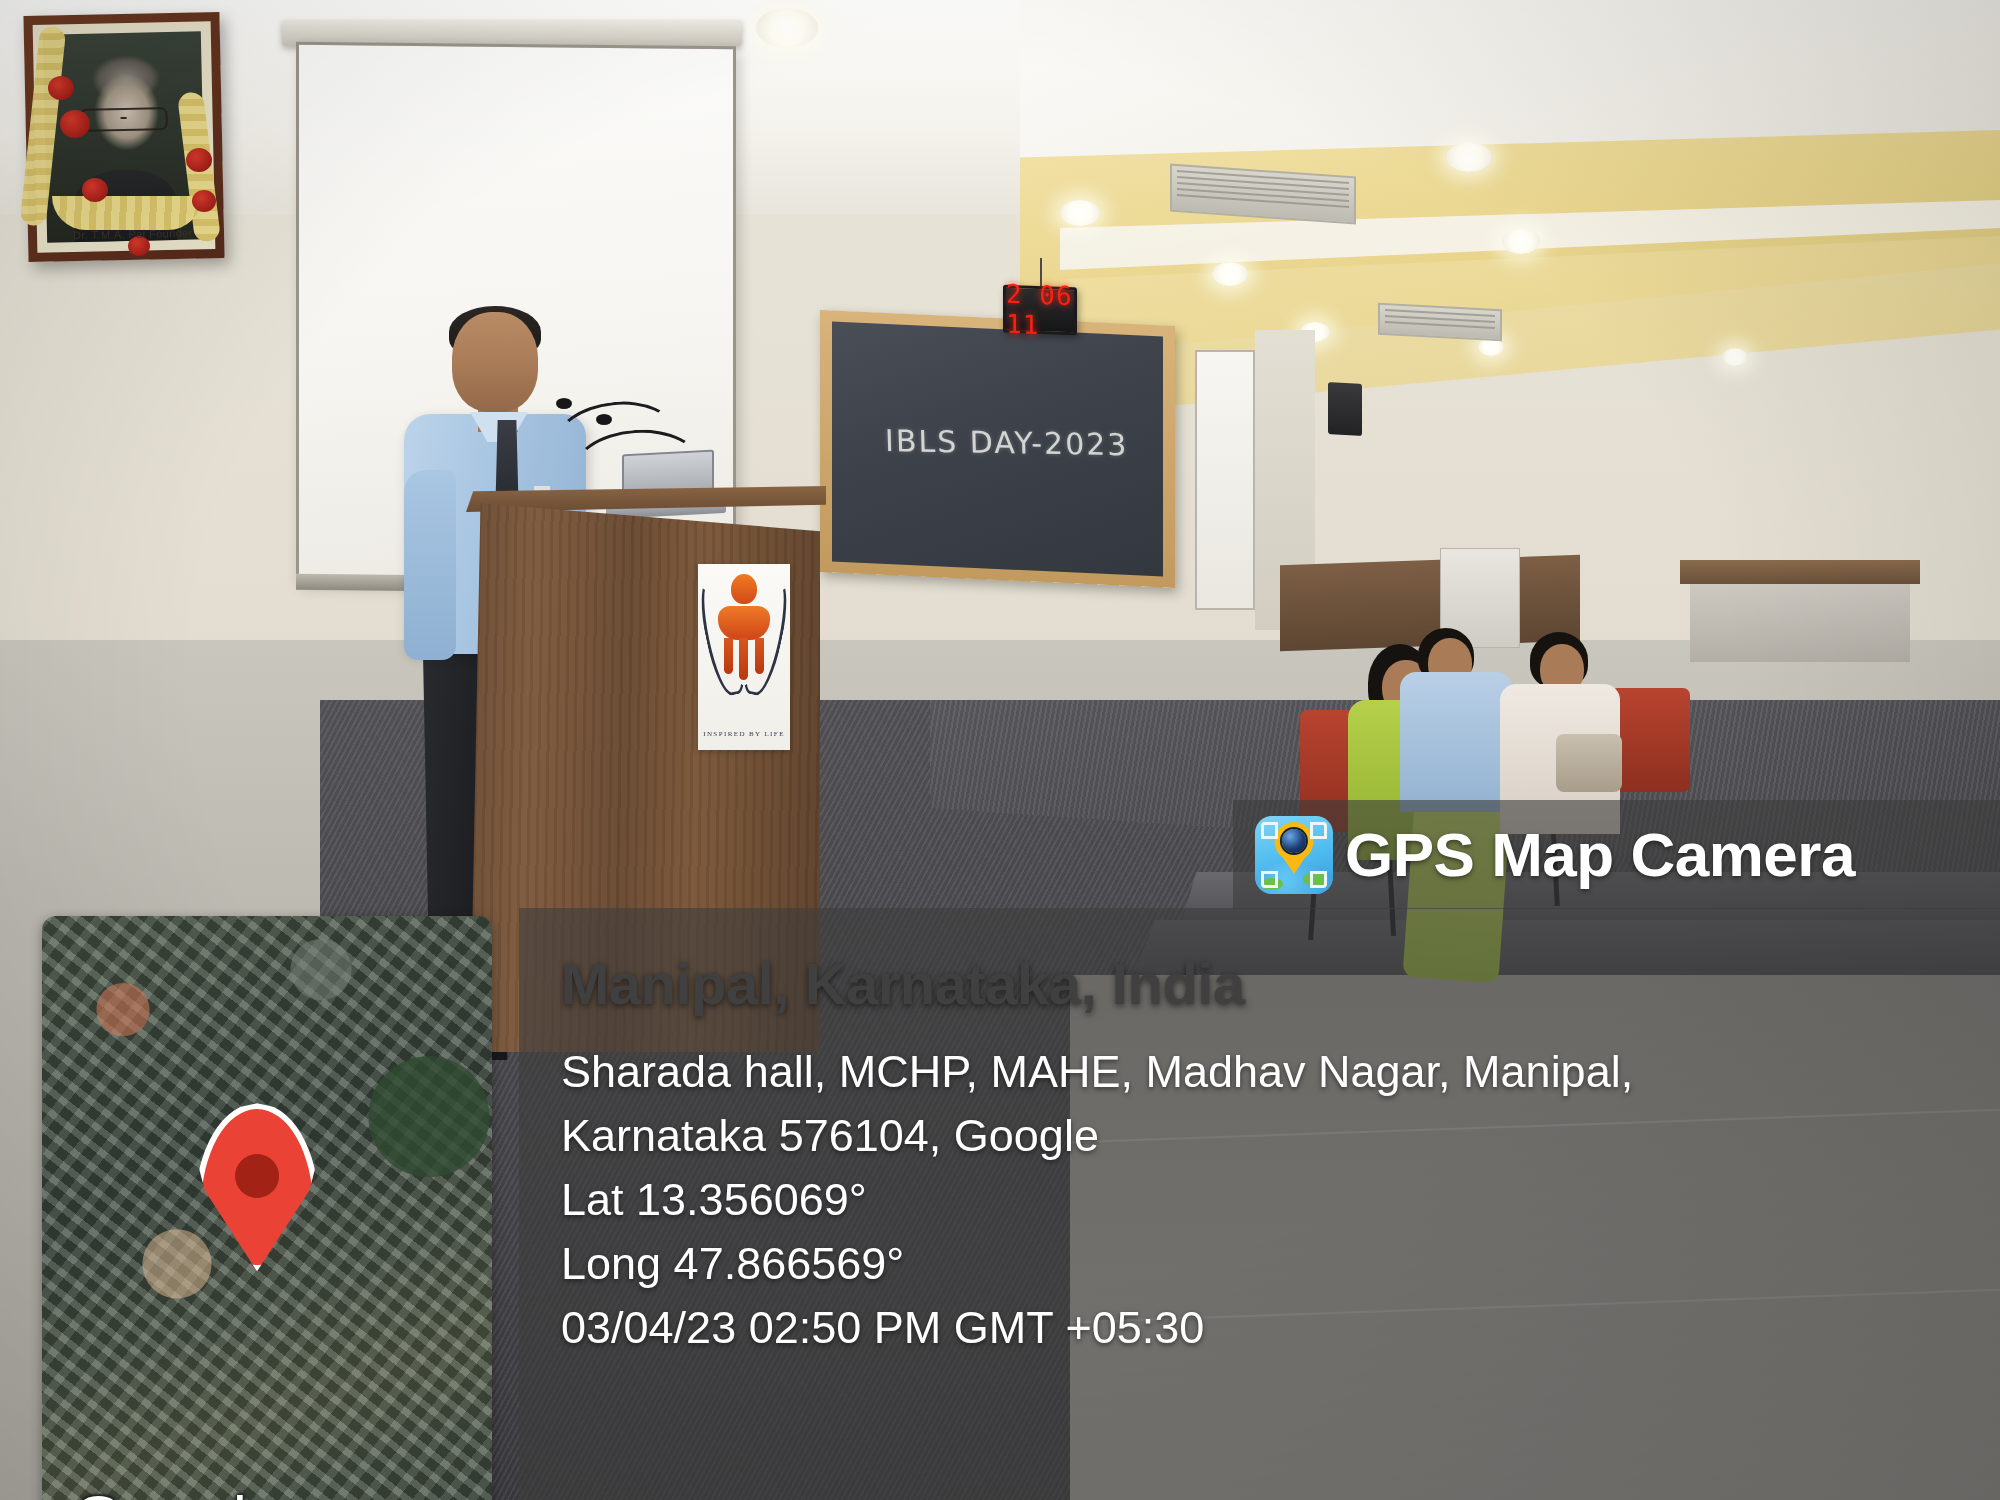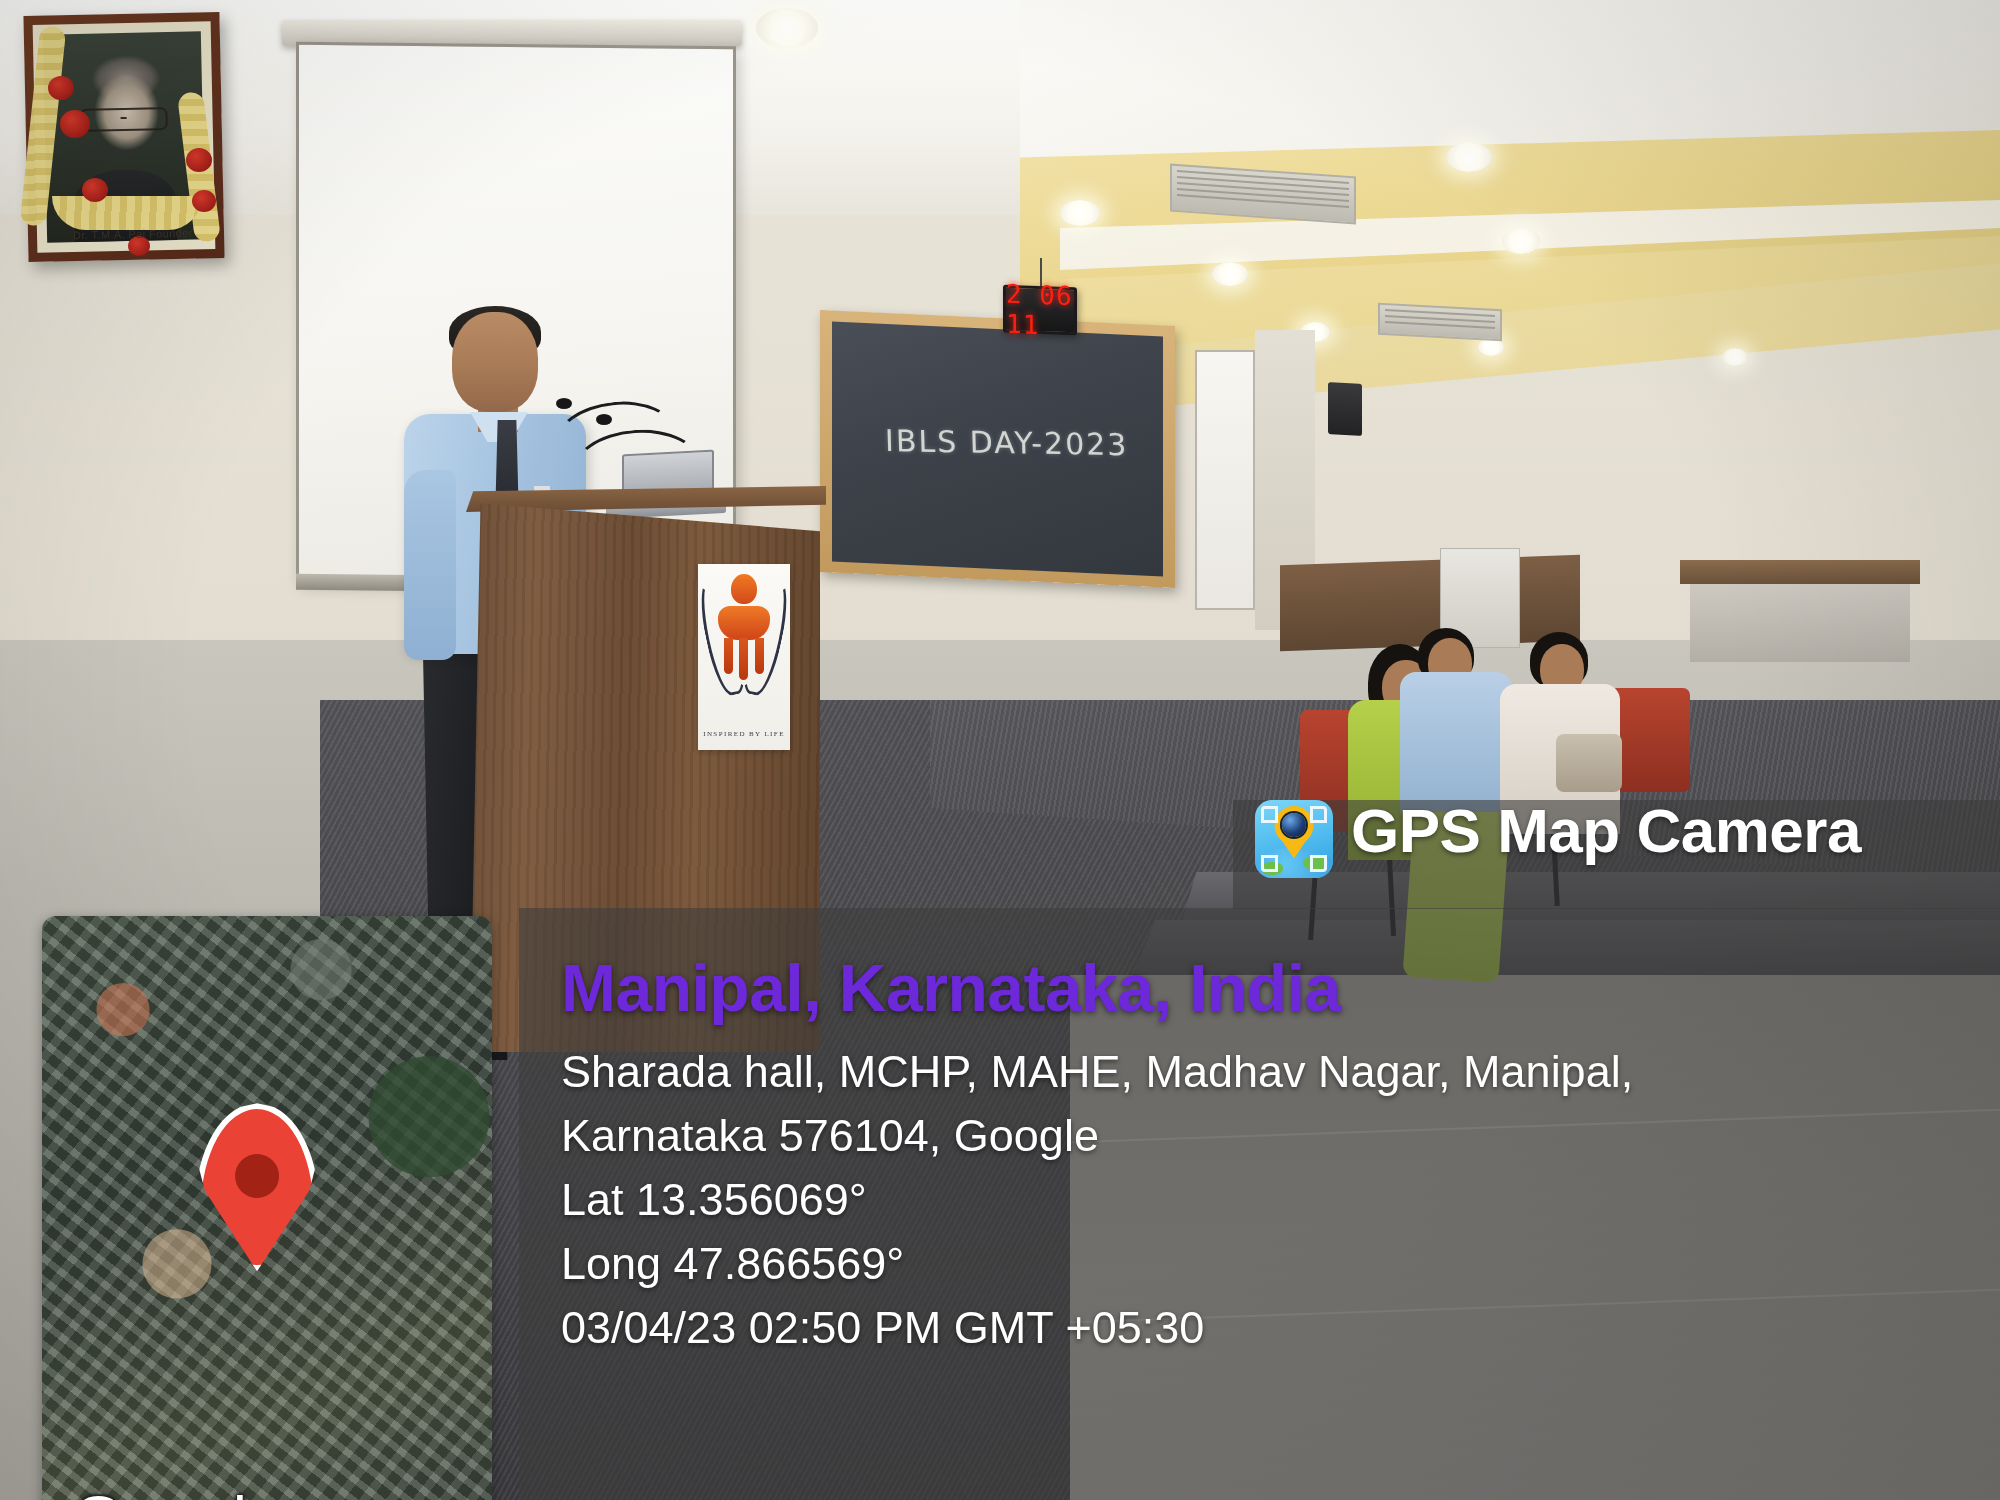--- a/index.html
+++ b/index.html
@@ -227,21 +227,21 @@
 
   
   .photo-tone{ left:0; top:0; width:2000px; height:1500px;
     background:radial-gradient(ellipse at 48% 45%, rgba(0,0,0,0) 52%, rgba(0,0,0,.16) 100%);
     pointer-events:none; }
 
   
   .gps-title-bar{
     position:absolute; left:1233px; top:800px; width:767px; height:109px;
     background:rgba(60,60,60,.60);
-    display:flex; gap:18px; padding-left:22px;
+    display:flex; align-items:center; gap:12px; padding-left:22px;
   }
   .gps-app-icon{
     width:78px; height:78px; border-radius:17px; position:relative; flex:none;
     background:linear-gradient(165deg,#7fd6f7 0%,#55bff0 45%,#2e9fe0 100%);
     overflow:hidden;
   }
   .gps-app-icon .globe{
     position:absolute; left:-8%; bottom:-34%; width:116%; height:74%;
     border-radius:50%;
     background:radial-gradient(circle at 40% 30%,#63c7f5,#2f93d8);
@@ -272,21 +272,21 @@
     font-family:"Liberation Sans", sans-serif; line-height:1;
     text-shadow:0 2px 5px rgba(0,0,0,.5); white-space:nowrap;
   }
 
   .gps-info-panel{
     position:absolute; left:519px; top:908px; width:1481px; height:592px;
     background:rgba(60,60,60,.58);
   }
   .gps-place{
     position:absolute; left:561px; top:955px; width:1400px;
-    color:#6d28d9; font-size:66px; font-weight:700; letter-spacing:-.5px;
+    color:#404040; font-size:58px; font-weight:700; letter-spacing:-.5px;
     line-height:1; text-shadow:0 2px 6px rgba(0,0,0,.55); white-space:nowrap;
   }
   .gps-lines{ position:absolute; left:561px; top:1040px; width:1420px; }
   .gps-line{
     color:#fff; font-size:45px; font-weight:400; line-height:1.42;
     text-shadow:0 2px 5px rgba(0,0,0,.55); white-space:nowrap;
   }
 
   
   .map-thumb{

